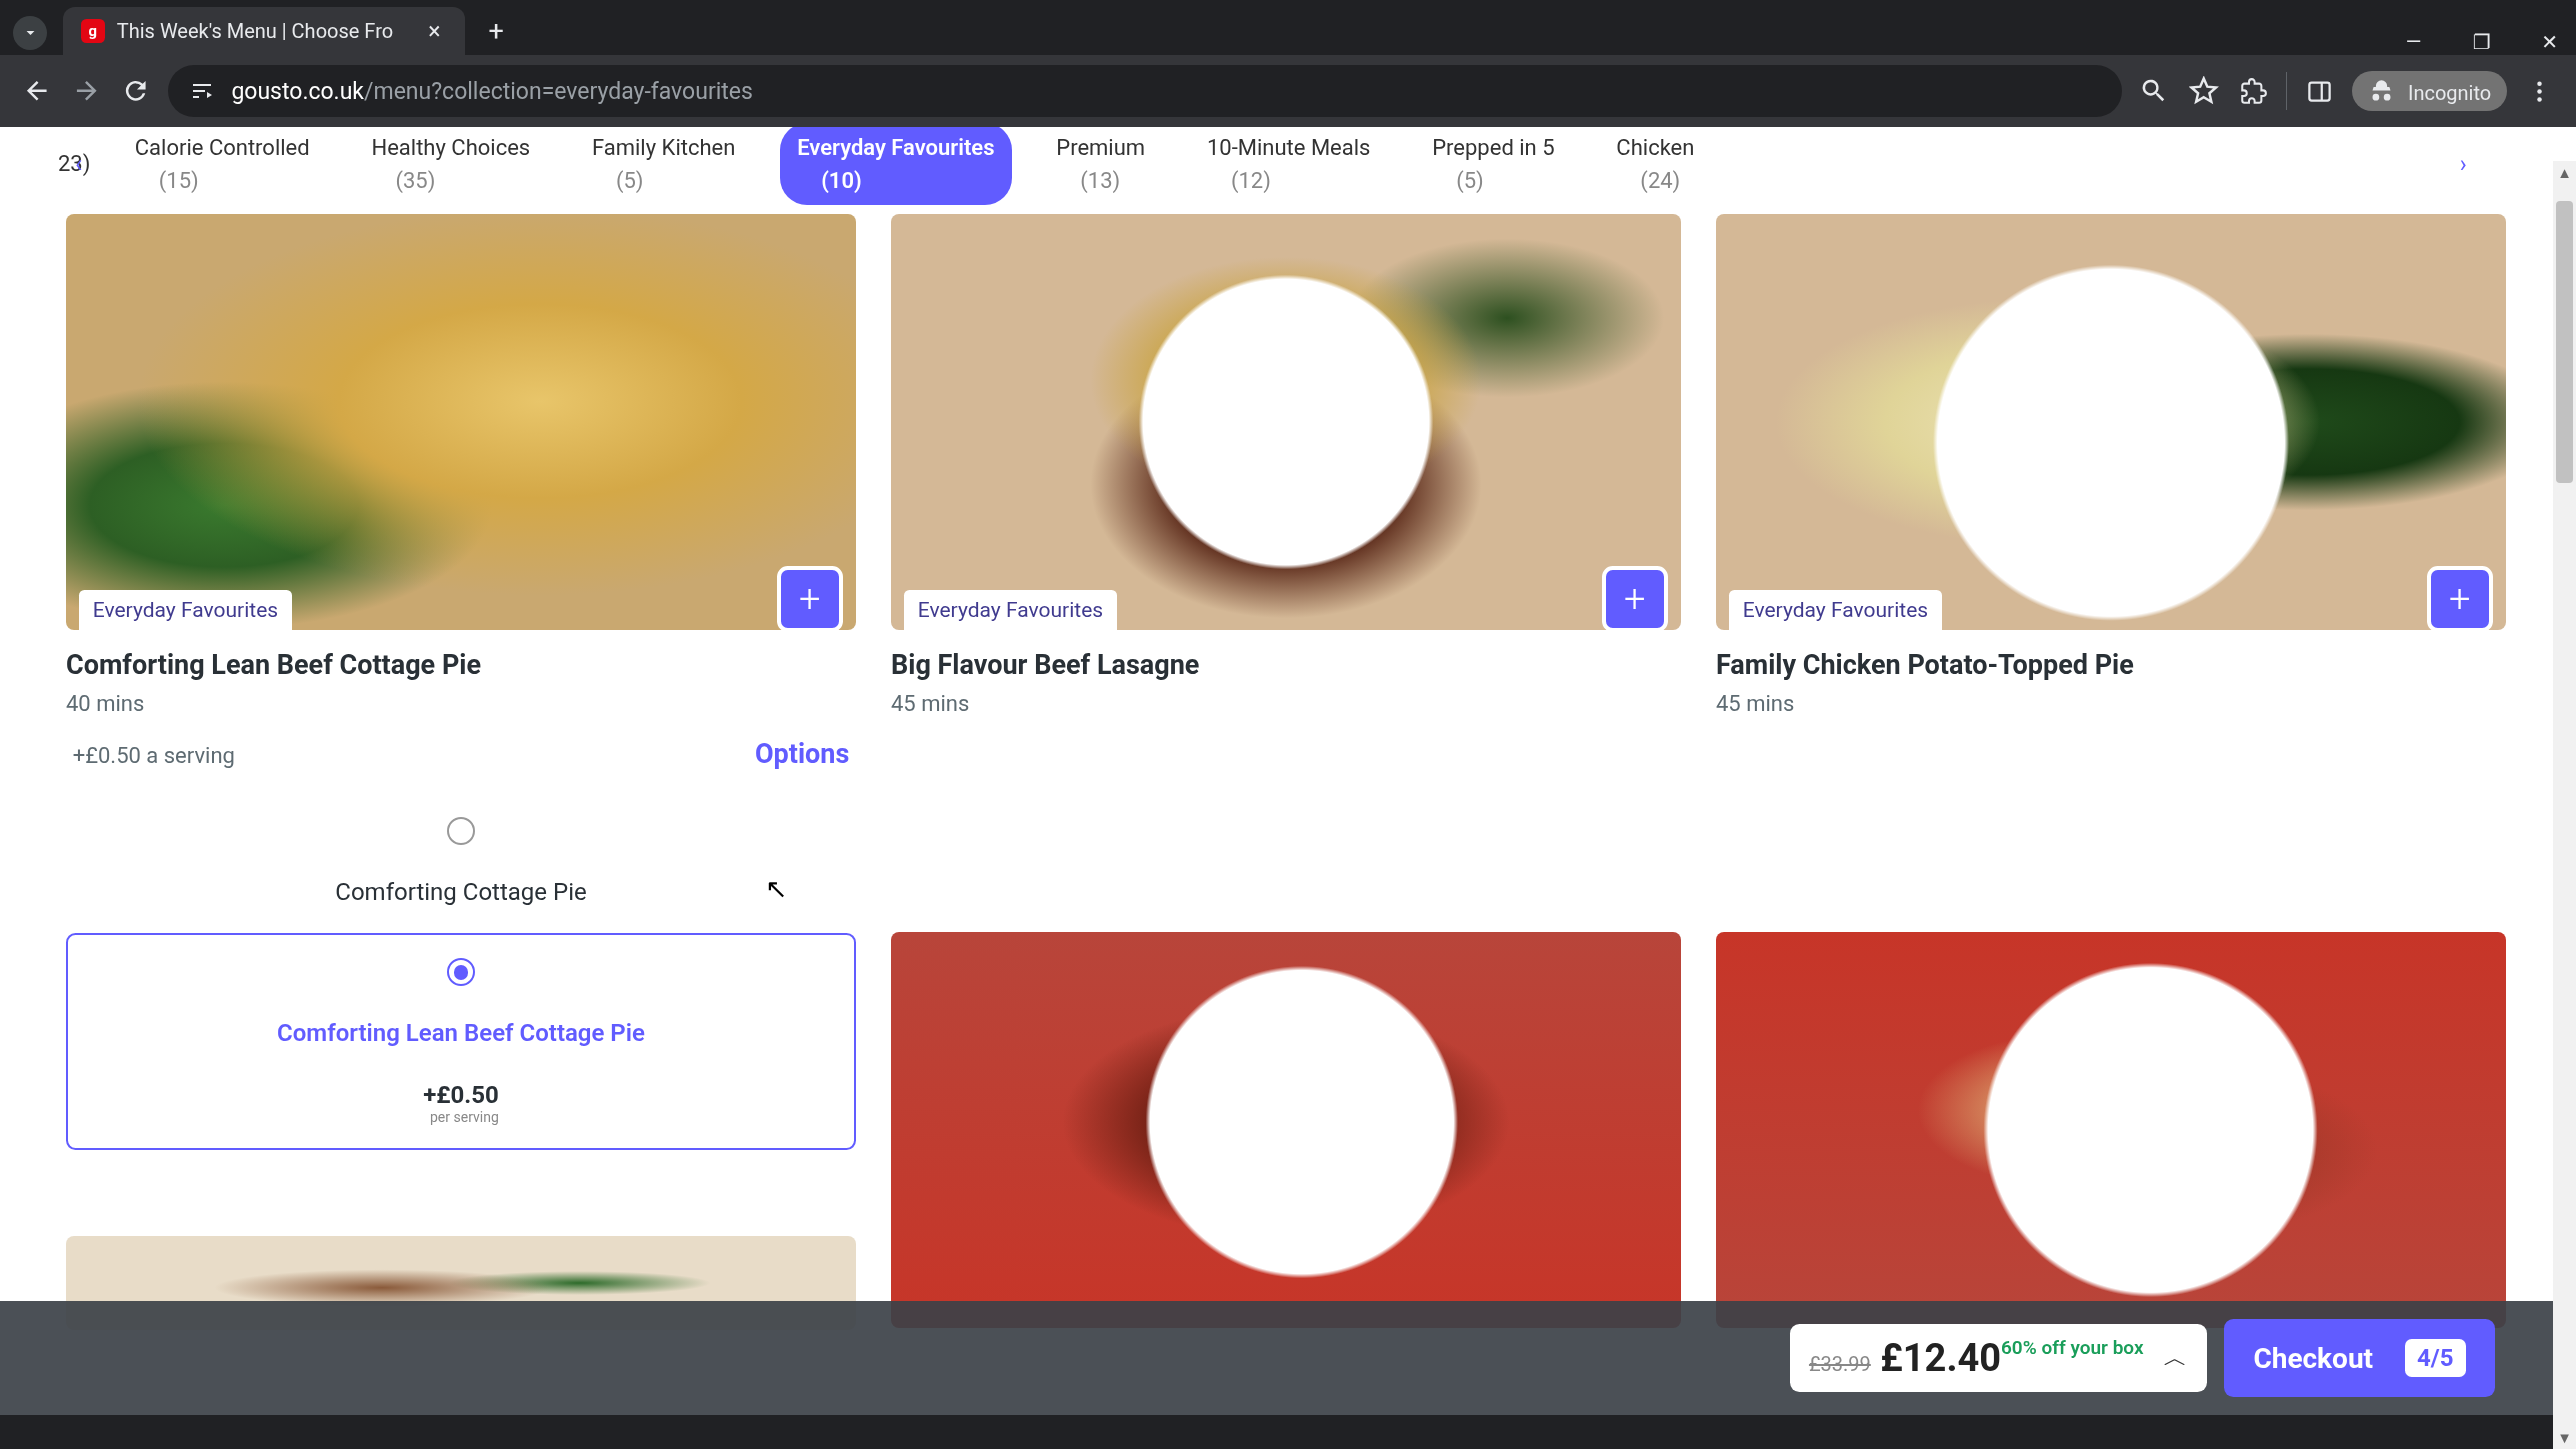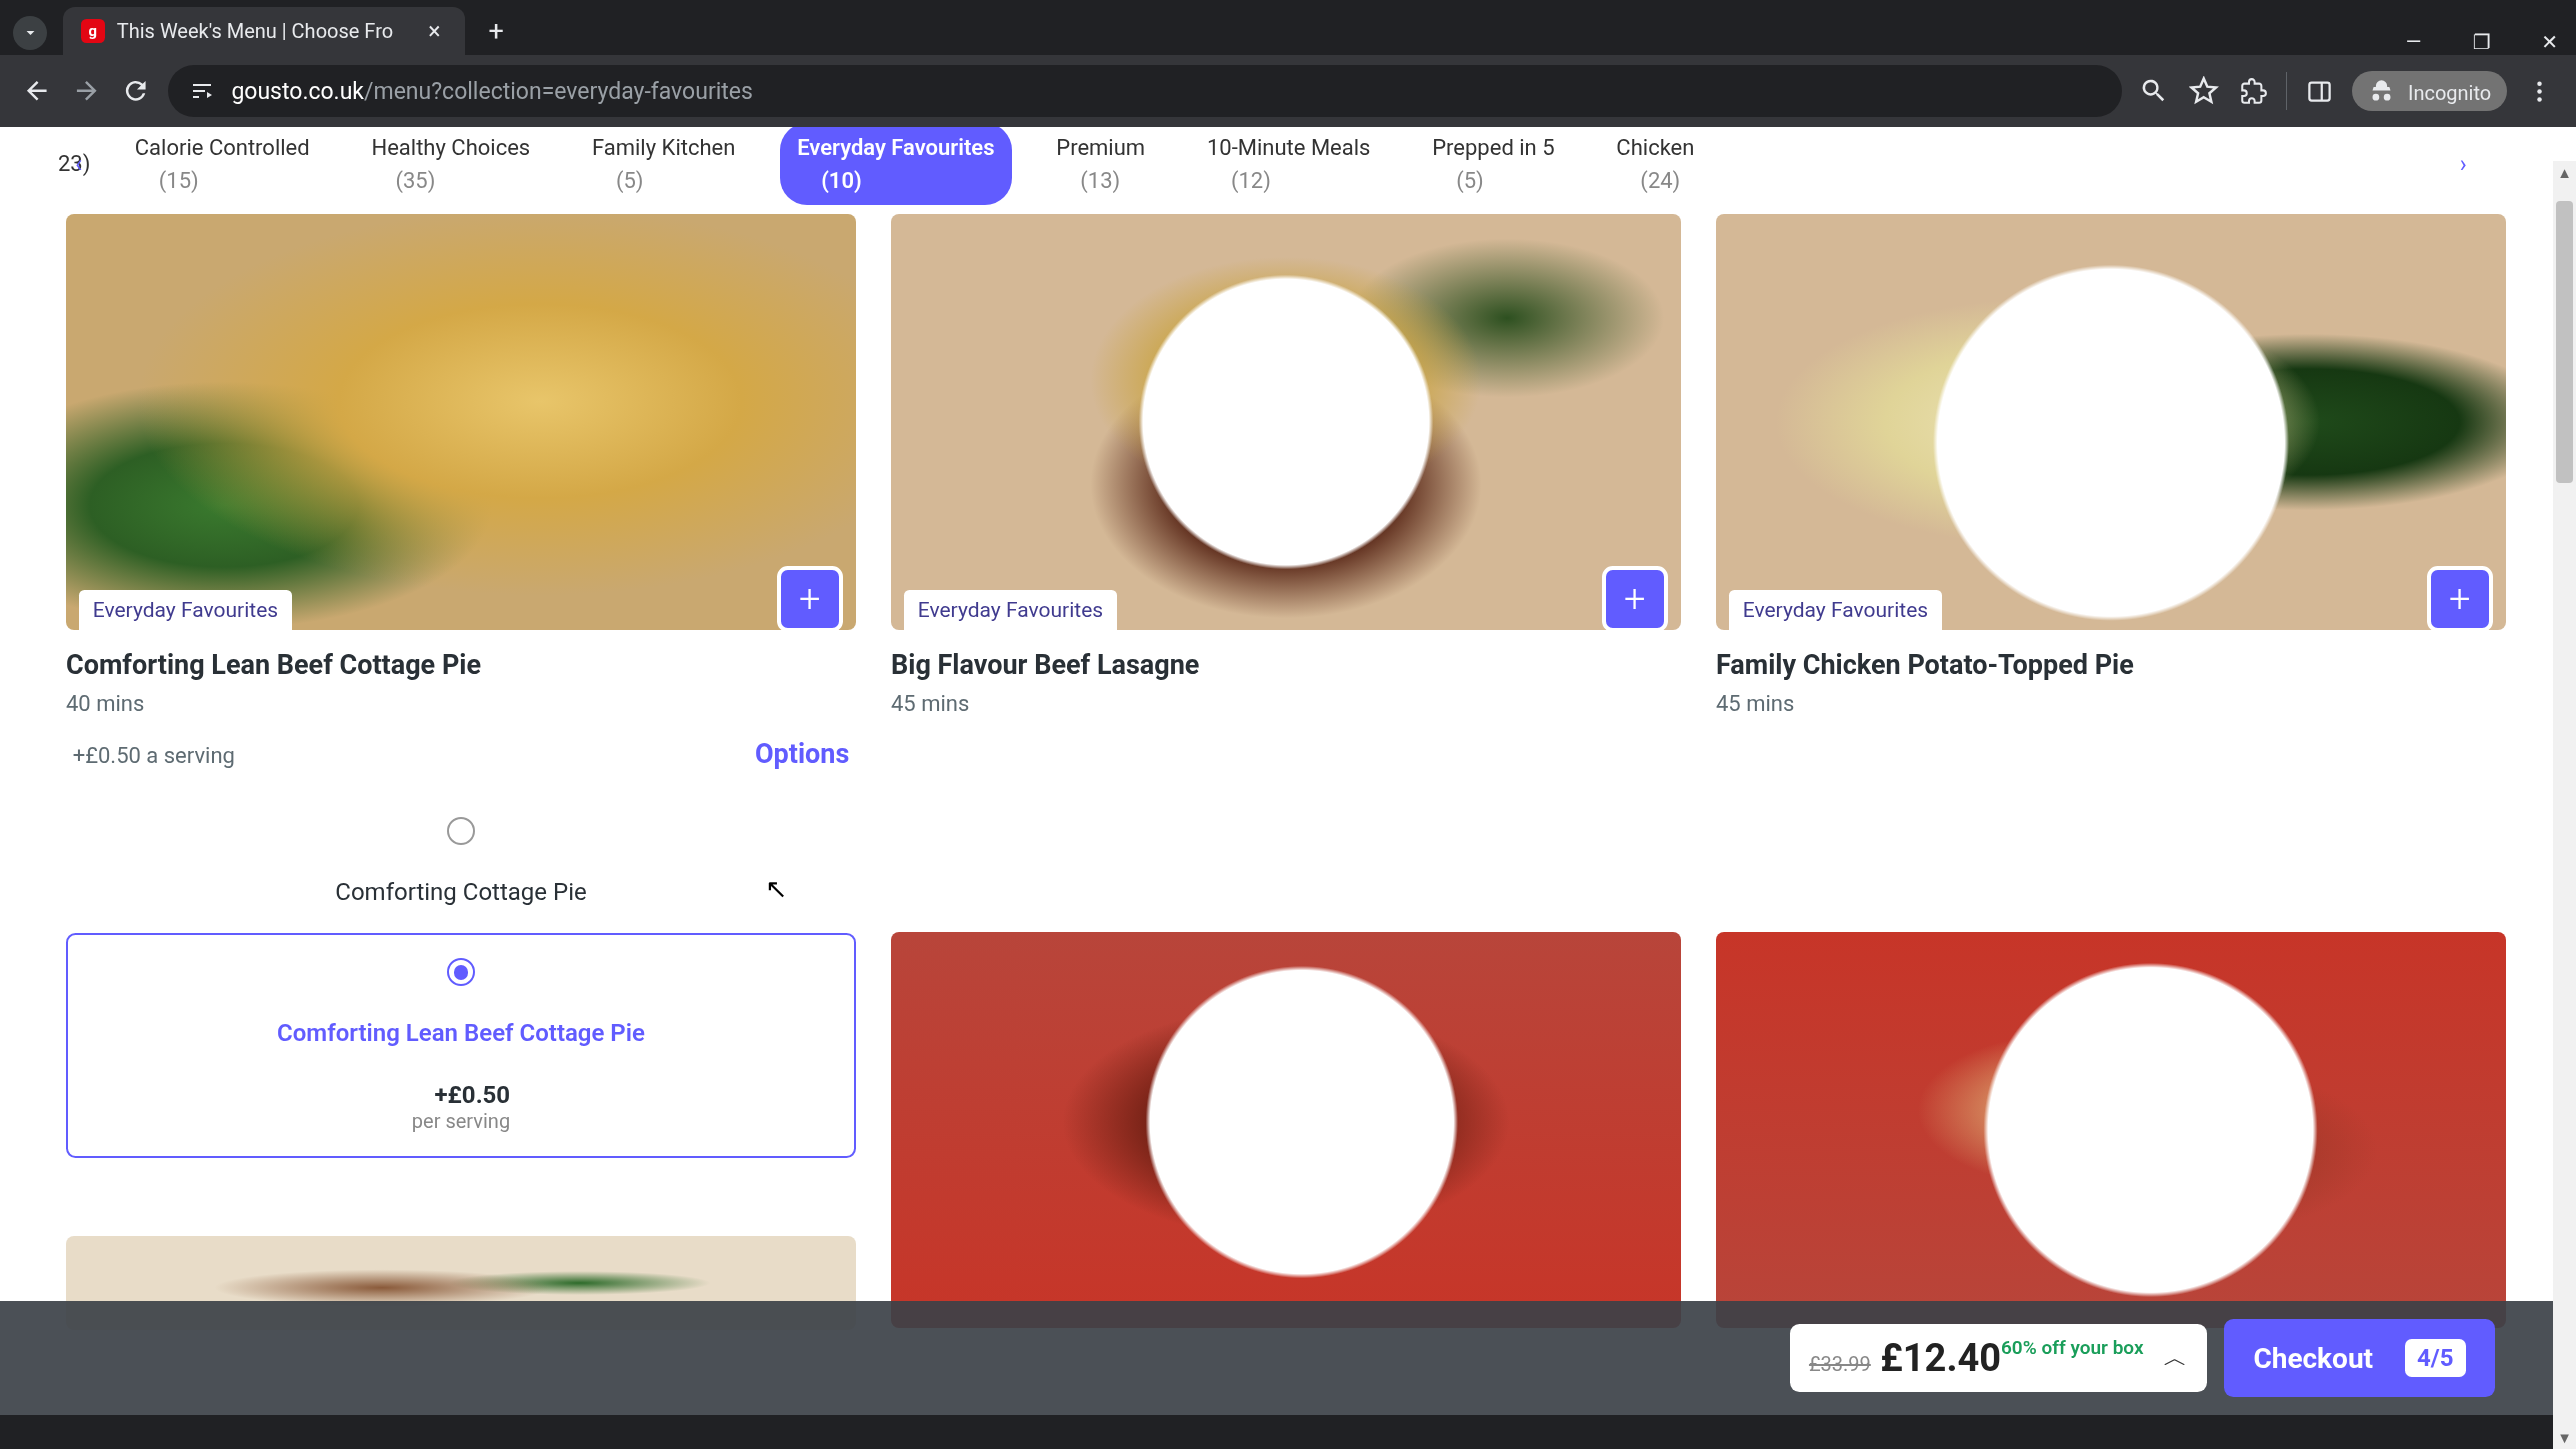--- a/index.html
+++ b/index.html
@@ -59,21 +59,21 @@
 .opt-heading { font-size:27px; font-weight:700; color:#615cff; }
 .opt-item { display:flex; align-items:center; gap:31px; padding:19px 27px; border-radius:9.4px; margin-top:5.4px;flex-direction:column; }
 .opt-item.selected { border:2.7px solid #615cff; padding:23px 27px; }
 .opt-radio { width:28px; height:28px; border:2.7px solid #999; border-radius:50%; flex-shrink:0; display:flex; align-items:center; justify-content:center; }
 .opt-item.selected .opt-radio { border-color:#615cff; }
 .opt-radio-dot { width:14.8px; height:14.8px; background:#615cff; border-radius:50%; }
 .opt-label { font-size:24px; color:#293036; flex:1; line-height:1.35; }
 .opt-item.selected .opt-label { color:#615cff; font-weight:600; }
 .opt-price-col { text-align:right; }
 .opt-price { font-size:24px; font-weight:700; color:#293036; }
-.opt-per { font-size:20px; color:#888; }
+.opt-per { font-size:14px; color:#888; }
 
 
 .food1 { background:radial-gradient(ellipse at 60% 45%, #e8c56a 0%, #d4a847 30%, transparent 60%), radial-gradient(ellipse at 20% 70%, #3a7a2e 0%, #2d5f24 15%, transparent 30%), #c9a870; }
 .food2 { background:radial-gradient(circle at 50% 50%, #fff 0%, #fff 32%, transparent 33%), radial-gradient(ellipse at 50% 40%, #e6c158 0%, #c9a340 20%, transparent 35%), radial-gradient(ellipse at 50% 65%, #7a3420 0%, #5a2818 20%, transparent 35%), radial-gradient(ellipse at 78% 25%, #2d5020 0%, transparent 18%), #d4b896; }
 .food3 { background:radial-gradient(circle at 50% 55%, #fff 0%, #fff 38%, transparent 39%), radial-gradient(ellipse at 42% 50%, #ede4b8 0%, #e0d498 25%, transparent 42%), radial-gradient(ellipse at 75% 50%, #1f4a1a 0%, #163812 18%, transparent 30%), #d4b896; }
 .food4 { background:radial-gradient(circle at 52% 48%, #fff 0%, #fff 33%, transparent 34%), radial-gradient(ellipse at 50% 48%, #9e2f1f 0%, #7a2418 25%, transparent 40%), linear-gradient(#b8453a,#c73528); }
 .food5 { background:radial-gradient(circle at 55% 50%, #fff 0%, #fff 34%, transparent 35%), radial-gradient(ellipse at 45% 45%, #e8d088 0%, transparent 25%), radial-gradient(ellipse at 60% 55%, #8a3522 0%, transparent 28%), linear-gradient(#c73528,#b8453a); }
 .food6 { background:radial-gradient(ellipse at 40% 55%, #8a5a3a 0%, transparent 25%), radial-gradient(ellipse at 65% 50%, #2d6b2a 0%, transparent 18%), #e8dcc8; }
 
 .cursor { position:absolute; left:765px; top:746px; font-size:27px; z-index:50; pointer-events:none; }

